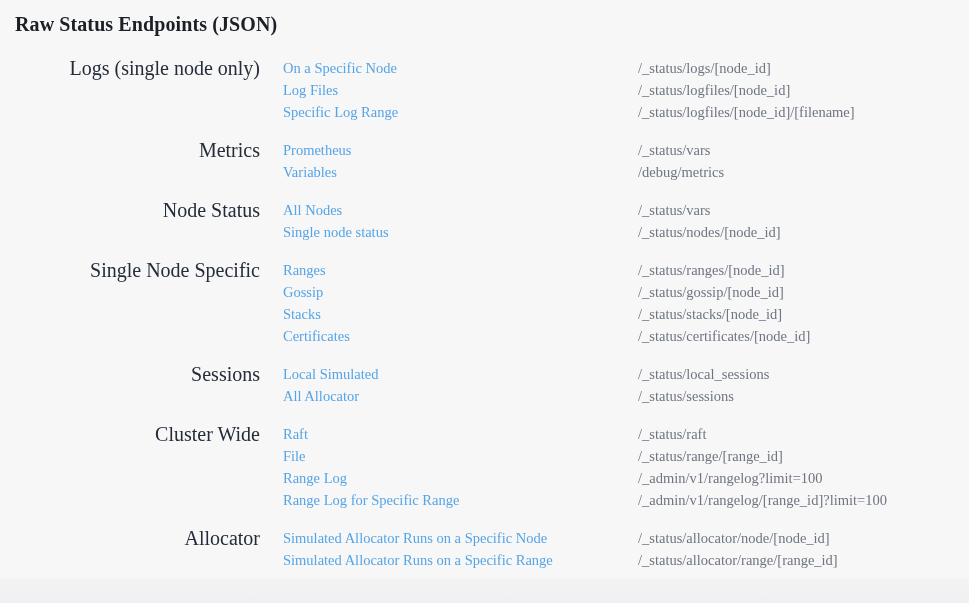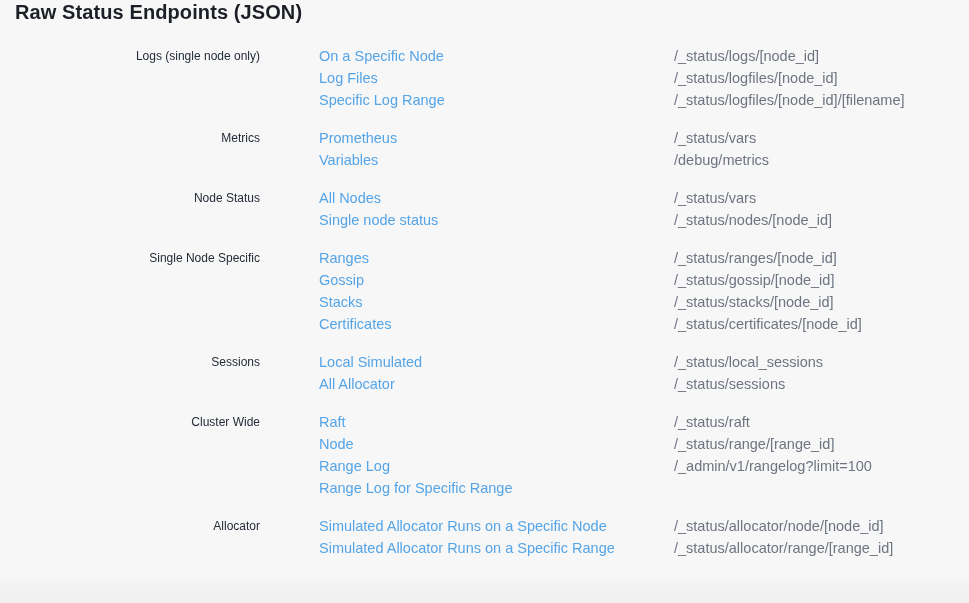--- a/index.html
+++ b/index.html
@@ -9,57 +9,57 @@
   body {
     width: 969px;
     height: 603px;
     overflow: hidden;
     position: relative;
     background: var(--background, #f7f7f8);
     font-family: "Liberation Sans", sans-serif;
     -webkit-font-smoothing: antialiased;
   }
   .page {
-    padding: 1px 0 0 15px;
+    padding: 13px 0 0 15px;
+    font-family: Liberation Serif, serif;
   }
   h1.page-title {
     margin: 0 0 21px 0;
     font-size: 20px;
     font-weight: 700;
     letter-spacing: 0.1px;
     color: var(--title-text, #1c2026);
   }
   .section {
     display: flex;
     margin-bottom: 16px;
   }
   .category {
     flex: none;
     width: 245px;
     text-align: right;
-    font-size: 12px;
+    font-size: 20px;
     line-height: 22px;
     color: var(--category-text, #242c38);
   }
   .rows {
     margin-left: 23px;
     flex: 1;
   }
   .row {
     display: flex;
     line-height: 22px;
     font-size: 14.5px;
   }
   .link {
     flex: none;
     width: 355px;
     color: var(--link, #55a4e6);
     text-decoration: none;
     cursor: pointer;
-    margin-left: 36px;
   }
   .path {
     color: var(--path-text, #6e7580);
   }
   .footer-strip {
     position: absolute;
     left: 0;
     bottom: 0;
     width: 100%;
     height: 25px;
@@ -164,31 +164,32 @@
 
   <div class="section">
     <div class="category">Cluster Wide</div>
     <div class="rows">
   <div class="row">
     <a class="link" href="#">Raft</a>
     <div class="path">/_status/raft</div>
   </div>
 
   <div class="row">
-    <a class="link" href="#">Node</a>
+    <a class="link" href="#">File</a>
     <div class="path">/_status/range/[range_id]</div>
   </div>
 
   <div class="row">
     <a class="link" href="#">Range Log</a>
     <div class="path">/_admin/v1/rangelog?limit=100</div>
   </div>
 
   <div class="row">
     <a class="link" href="#">Range Log for Specific Range</a>
+    <div class="path">/_admin/v1/rangelog/[range_id]?limit=100</div>
   </div>
 </div>
   </div>
 
   <div class="section">
     <div class="category">Allocator</div>
     <div class="rows">
   <div class="row">
     <a class="link" href="#">Simulated Allocator Runs on a Specific Node</a>
     <div class="path">/_status/allocator/node/[node_id]</div>

